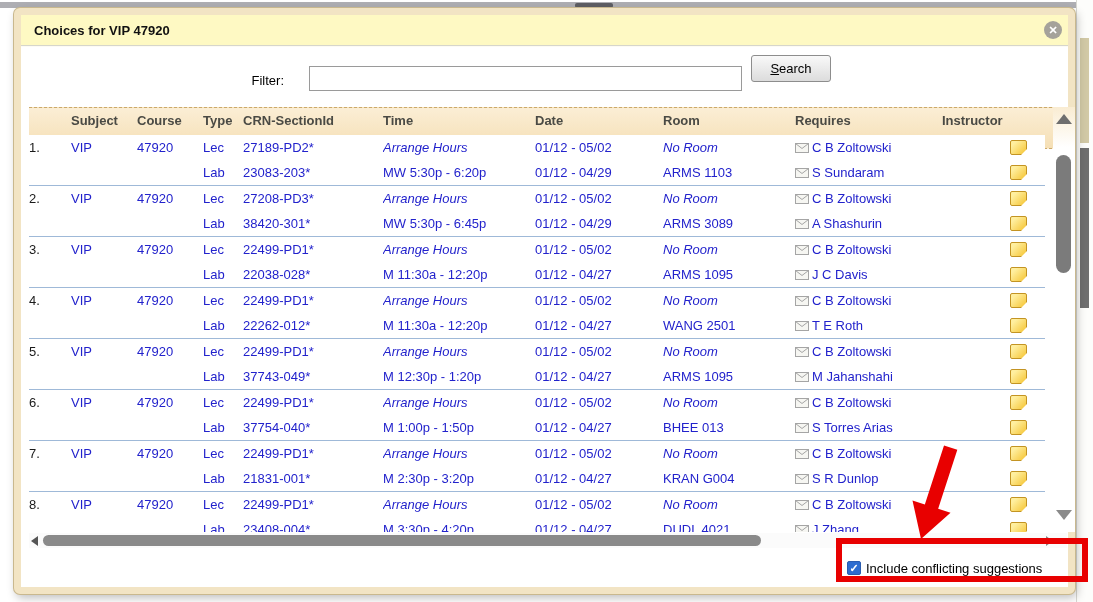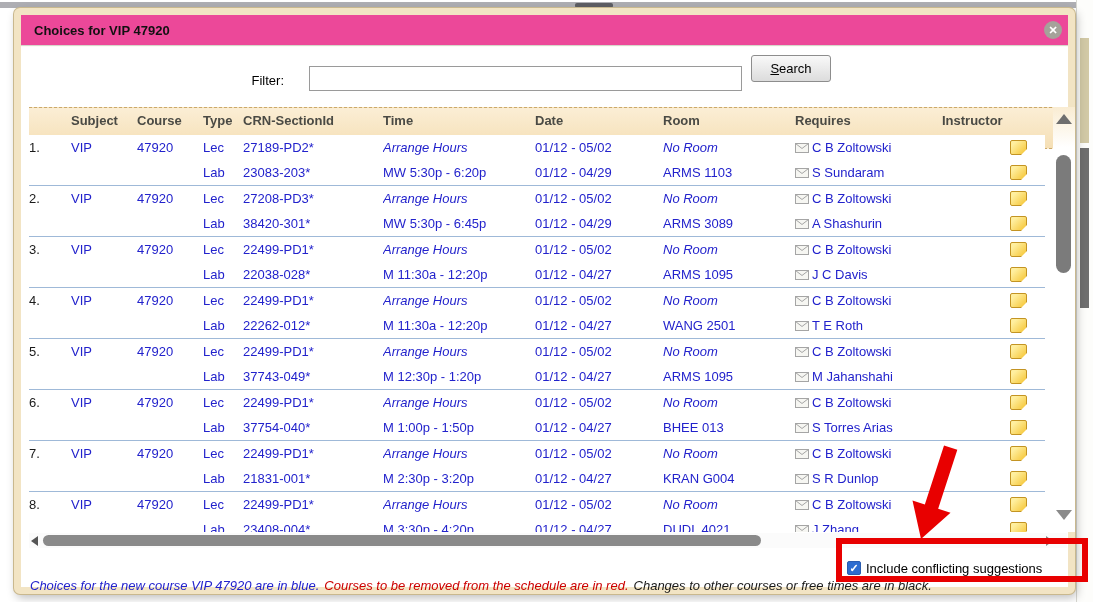--- a/index.html
+++ b/index.html
@@ -10,21 +10,21 @@
   .top-strip { position:absolute; left:0; top:2px; width:1093px; height:6px; background:#aeaeb3; }
   .top-thumb { position:absolute; left:575px; top:1px; width:38px; height:5px; background:#5d5d63; border-radius:2px; }
   .right-strip { position:absolute; left:1076px; top:0; width:17px; height:602px; background:#fdfdfb; border-left:1px solid #d8d8d2; }
   .right-tan  { position:absolute; left:1080px; top:38px;  width:9px; height:105px; background:#d2c9a6; }
   .right-dark { position:absolute; left:1080px; top:148px; width:9px; height:160px; background:#6f6f6f; }
 
   
   .dialog { position:absolute; left:14px; top:8px; width:1061px; height:586px;
             background:#fdfbf4; border:7px solid #f2e4c4; border-radius:6px;
             box-shadow:0 0 0 1px #c9b88e, 2px 4px 10px rgba(0,0,0,.25); }
-  .titlebar { position:absolute; left:0; top:0; right:0; height:31px; background:#ec4899; border-bottom:1px solid #d6d6cc; }
+  .titlebar { position:absolute; left:0; top:0; right:0; height:31px; background:#fef9c3; border-bottom:1px solid #d6d6cc; }
   .dlg-title { position:absolute; left:13px; top:8px; font-size:13px; font-weight:bold; color:#111; }
   .close-btn { position:absolute; right:6px; top:6px; width:18px; height:18px; border-radius:50%;
                background:#a5a29a; color:#fff; font-size:11px; font-weight:bold; line-height:18px; text-align:center; cursor:pointer; }
   .content { position:absolute; left:0; top:32px; right:0; bottom:0; background:#ffffff;padding-left:33px; }
 
   
   .filter-label { position:absolute; left:186px; top:26px; width:77px; text-align:right; font-size:13px; color:#000; }
   .filter-input { position:absolute; left:288px; top:19px; width:433px; height:25px; border:1px solid #9a9a9a; font-size:13px; padding:0 4px; background:#fff; }
   .search-btn { position:absolute; left:730px; top:8px; width:80px; height:27px; font-size:13px; color:#000;
                 background:linear-gradient(#f9f9f9,#dcdcdc); border:1px solid #8d8d8d; border-radius:3px; font-family:"Liberation Sans",sans-serif; }
@@ -458,23 +458,20 @@
         <div class="hsb-left"></div>
         <div class="hsb-thumb"></div>
         <div class="hsb-right"></div>
       </div>
 
       <div class="cb-row">
         <span class="checkbox">✓</span>
         <span class="cb-label">Include conflicting suggestions</span>
       </div>
 
-      <div class="legend">
-        <span style="color:#2222cc;">Choices for the new course VIP 47920 are in blue.</span><span style="color:#cc0000;">Courses to be removed from the schedule are in red.</span><span style="color:#1a1a1a;">Changes to other courses or free times are in black.</span>
-      </div>
     </div>
   </div>
 
   <div class="hl-box"></div>
   <svg class="arrow-svg" viewBox="0 0 1093 602">
     <g transform="translate(921,539) rotate(18)">
       <polygon points="0,0 -20,-34 -7,-34 -7,-96 7,-96 7,-34 20,-34" fill="#e80000"></polygon>
     </g>
   </svg>
 </div>

